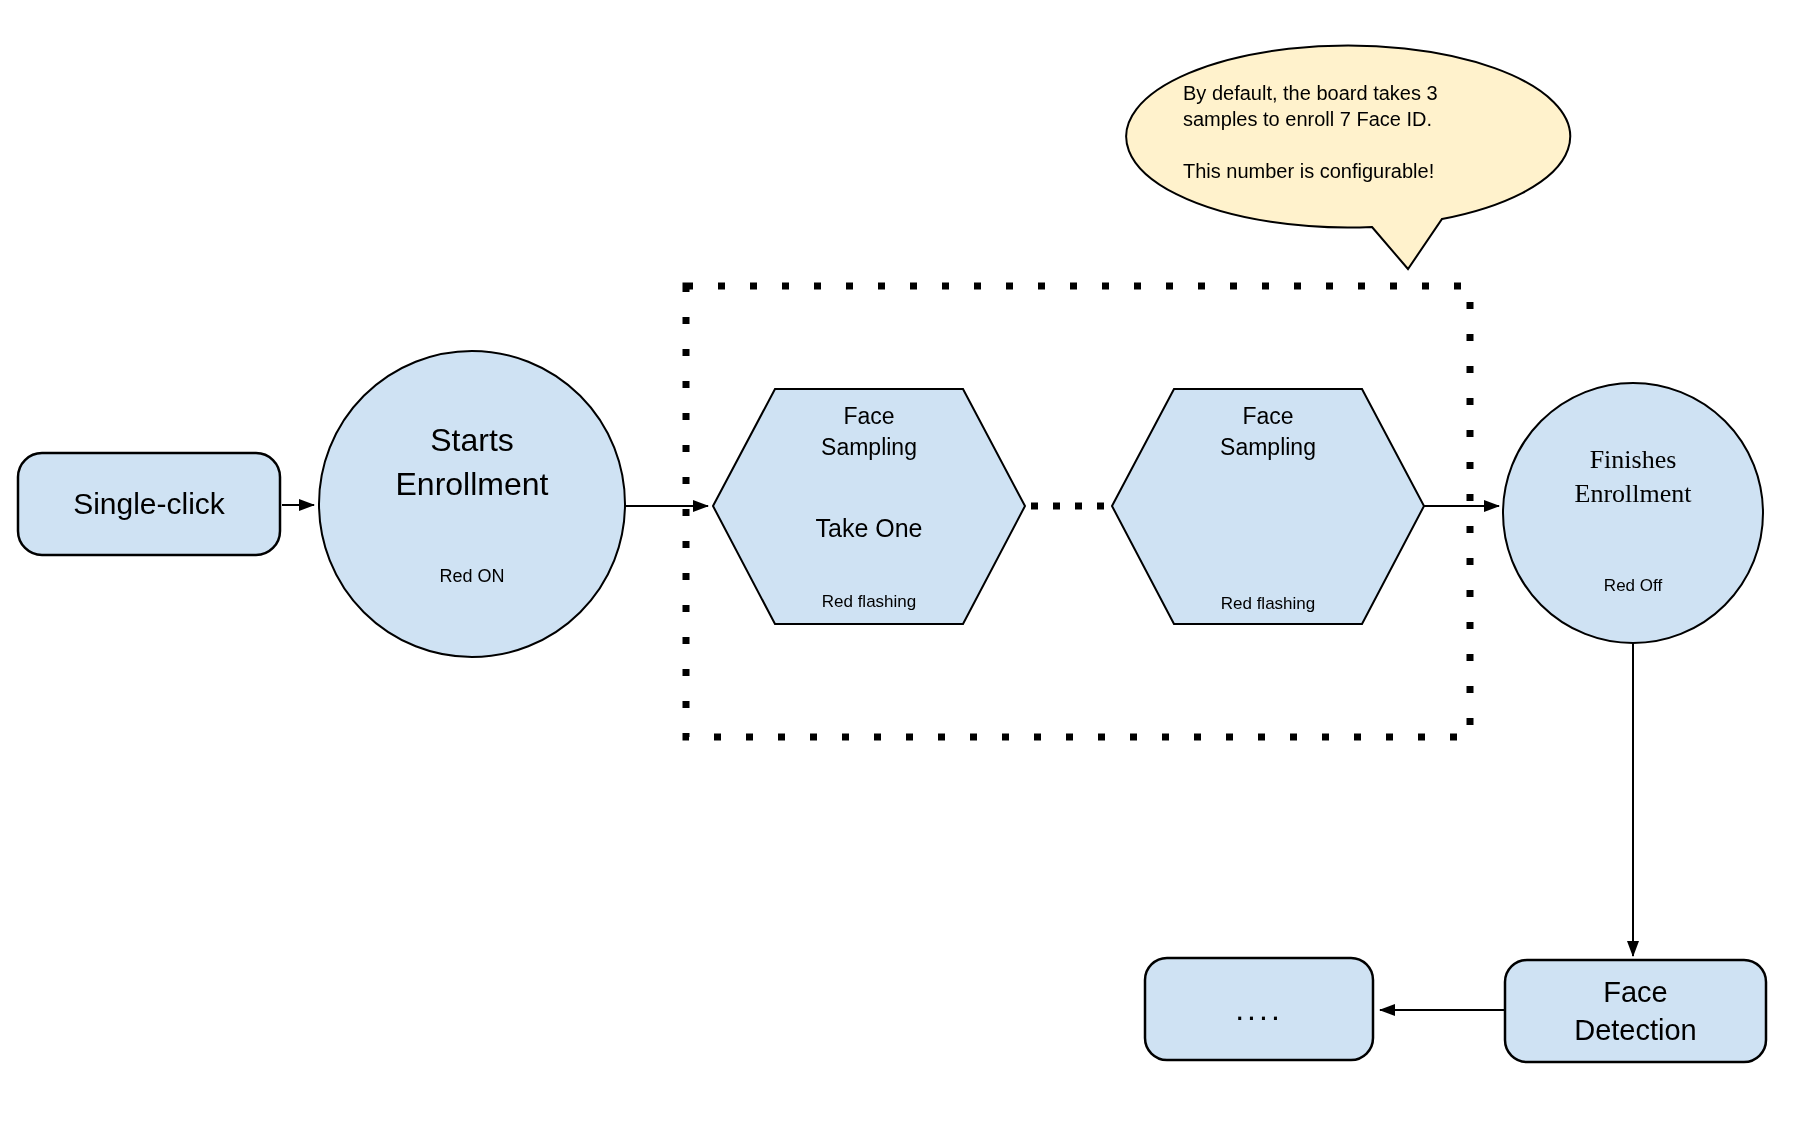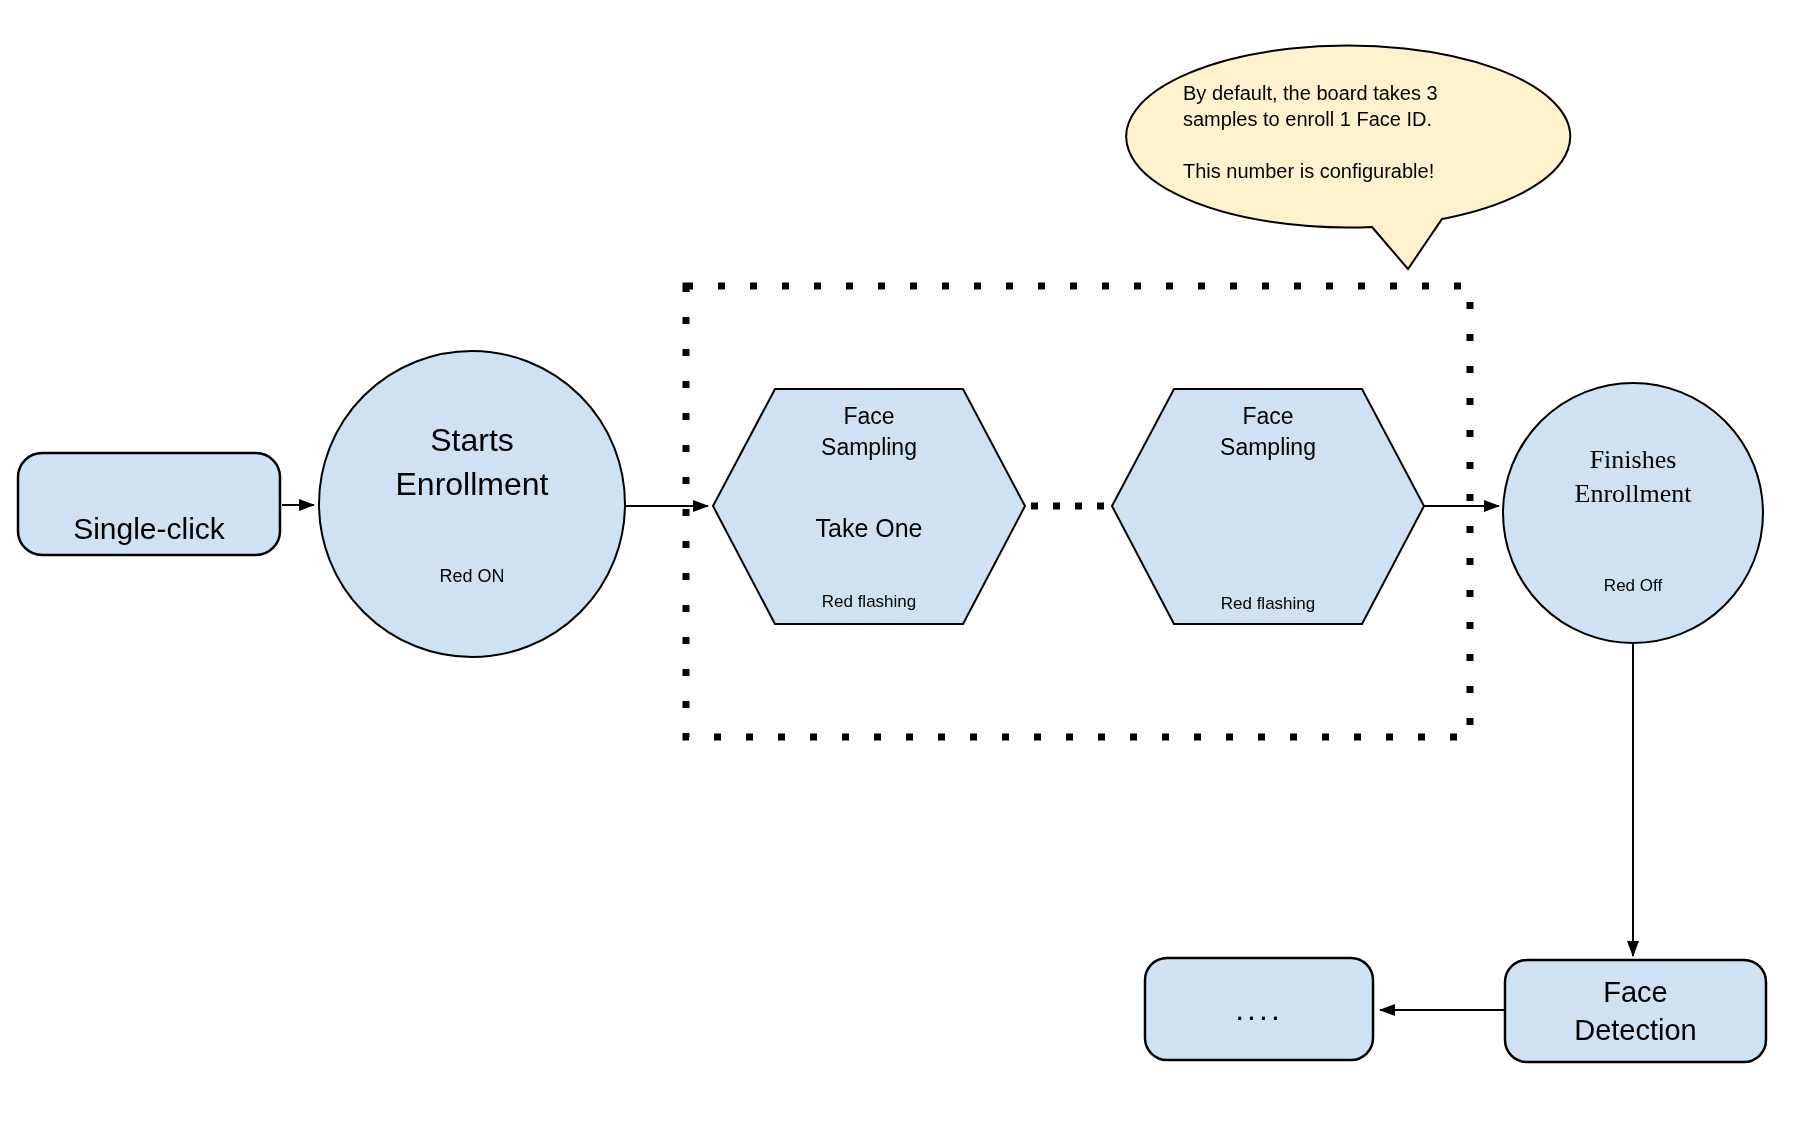--- a/index.html
+++ b/index.html
@@ -10,21 +10,21 @@
     background: #ffffff;
     font-family: "Liberation Sans", sans-serif;
     color: #000000;
     overflow: hidden;
   }
   .shapes { position: absolute; left: 0; top: 0; }
   .txt { position: absolute; white-space: pre-line; }
   .center { text-align: center; }
   .flexc { display: flex; align-items: center; justify-content: center; }
 
-  .single-click-label { left: 18px; top: 453px; width: 262px; height: 102px; font-size: 30px; margin-top: 25px; }
+  .single-click-label { left: 18px; top: 453px; width: 262px; height: 102px; font-size: 30px; }
   .starts-title   { left: 322px;  top: 418px; width: 300px; font-size: 32px; line-height: 44px; }
   .starts-status  { left: 372px;  top: 566px; width: 200px; font-size: 18px; }
   .hex1-title     { left: 719px;  top: 401px; width: 300px; font-size: 23px; line-height: 31px; }
   .hex1-take      { left: 719px;  top: 514px; width: 300px; font-size: 25px; }
   .hex1-status    { left: 719px;  top: 592px; width: 300px; font-size: 17px; }
   .hex2-title     { left: 1118px; top: 401px; width: 300px; font-size: 23px; line-height: 31px; }
   .hex2-take      { left: 1118px; top: 514px; width: 300px; font-size: 25px; }
   .hex2-status    { left: 1118px; top: 594px; width: 300px; font-size: 17px; }
   .finishes-title { left: 1483px; top: 443px; width: 300px; font-size: 26px; line-height: 34px; font-family: Liberation Serif, serif; }
   .finishes-status{ left: 1533px; top: 576px; width: 200px; font-size: 17px; }
@@ -84,21 +84,21 @@
 
   <div class="txt center hex2-title">Face
 Sampling</div>
   <div class="txt center hex2-status">Red flashing</div>
 
   <div class="txt center finishes-title">Finishes
 Enrollment</div>
   <div class="txt center finishes-status">Red Off</div>
 
   <div class="txt callout-text">By default, the board takes 3
-samples to enroll 1 Face ID.
+samples to enroll 7 Face ID.
 
 This number is configurable!</div>
 
   <div class="txt flexc ellipsis-label">....</div>
 
   <div class="txt flexc center face-detect-label">Face
 Detection</div>
 
 </div>
 

